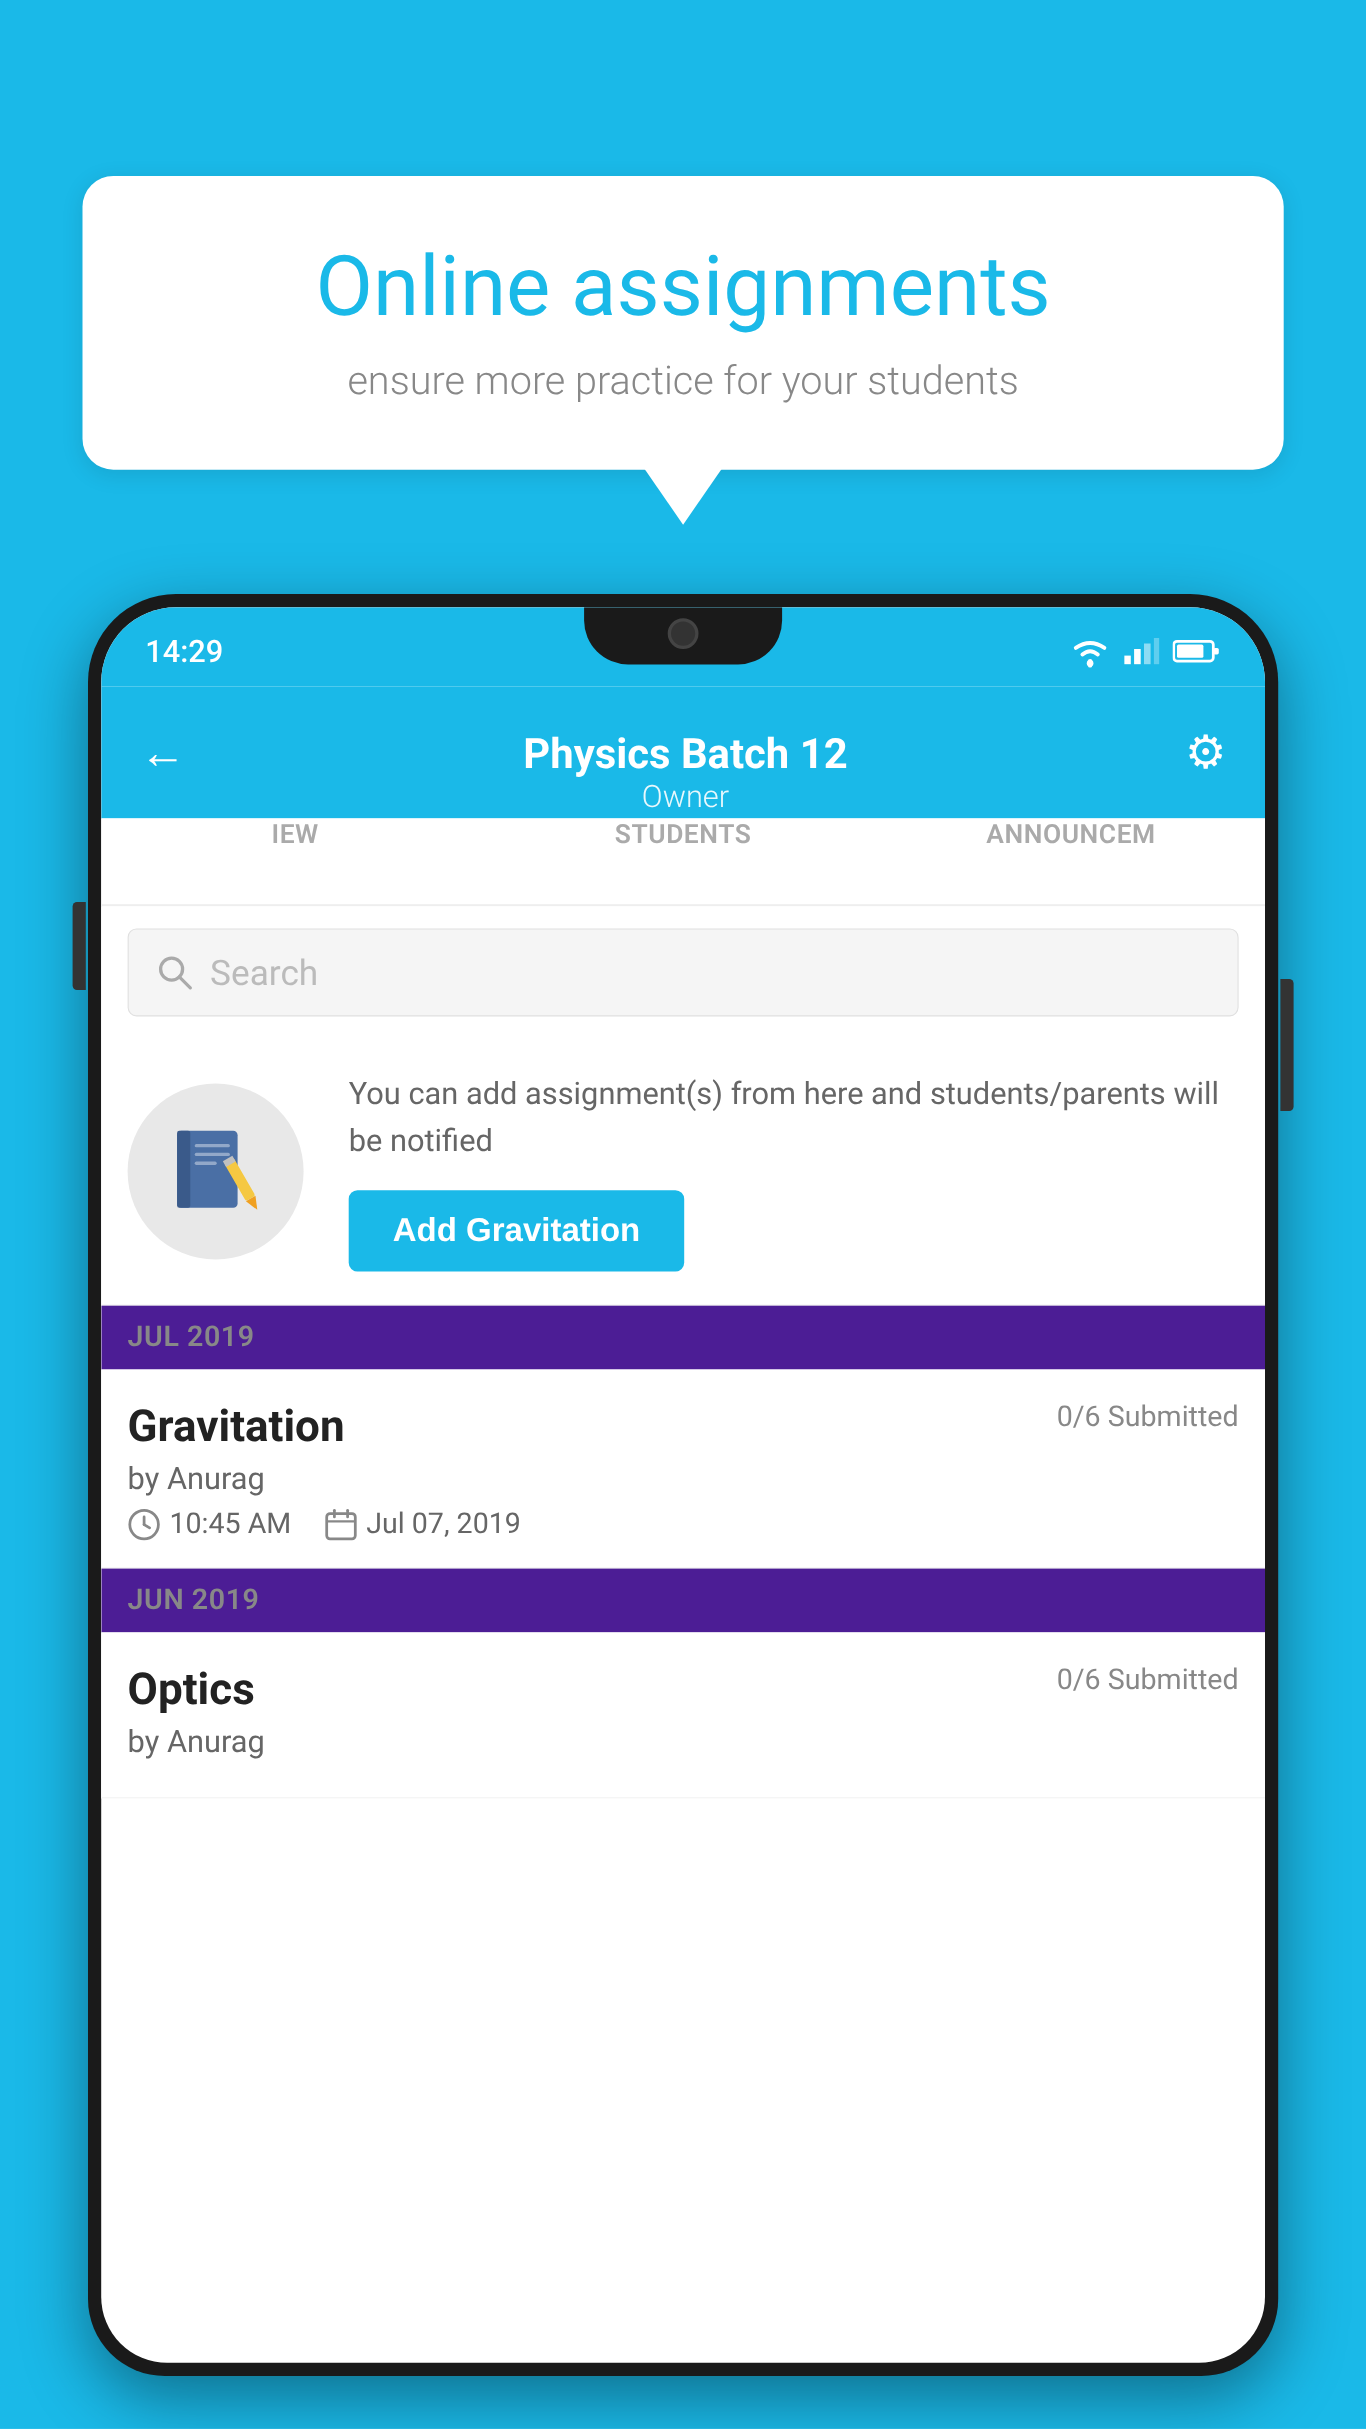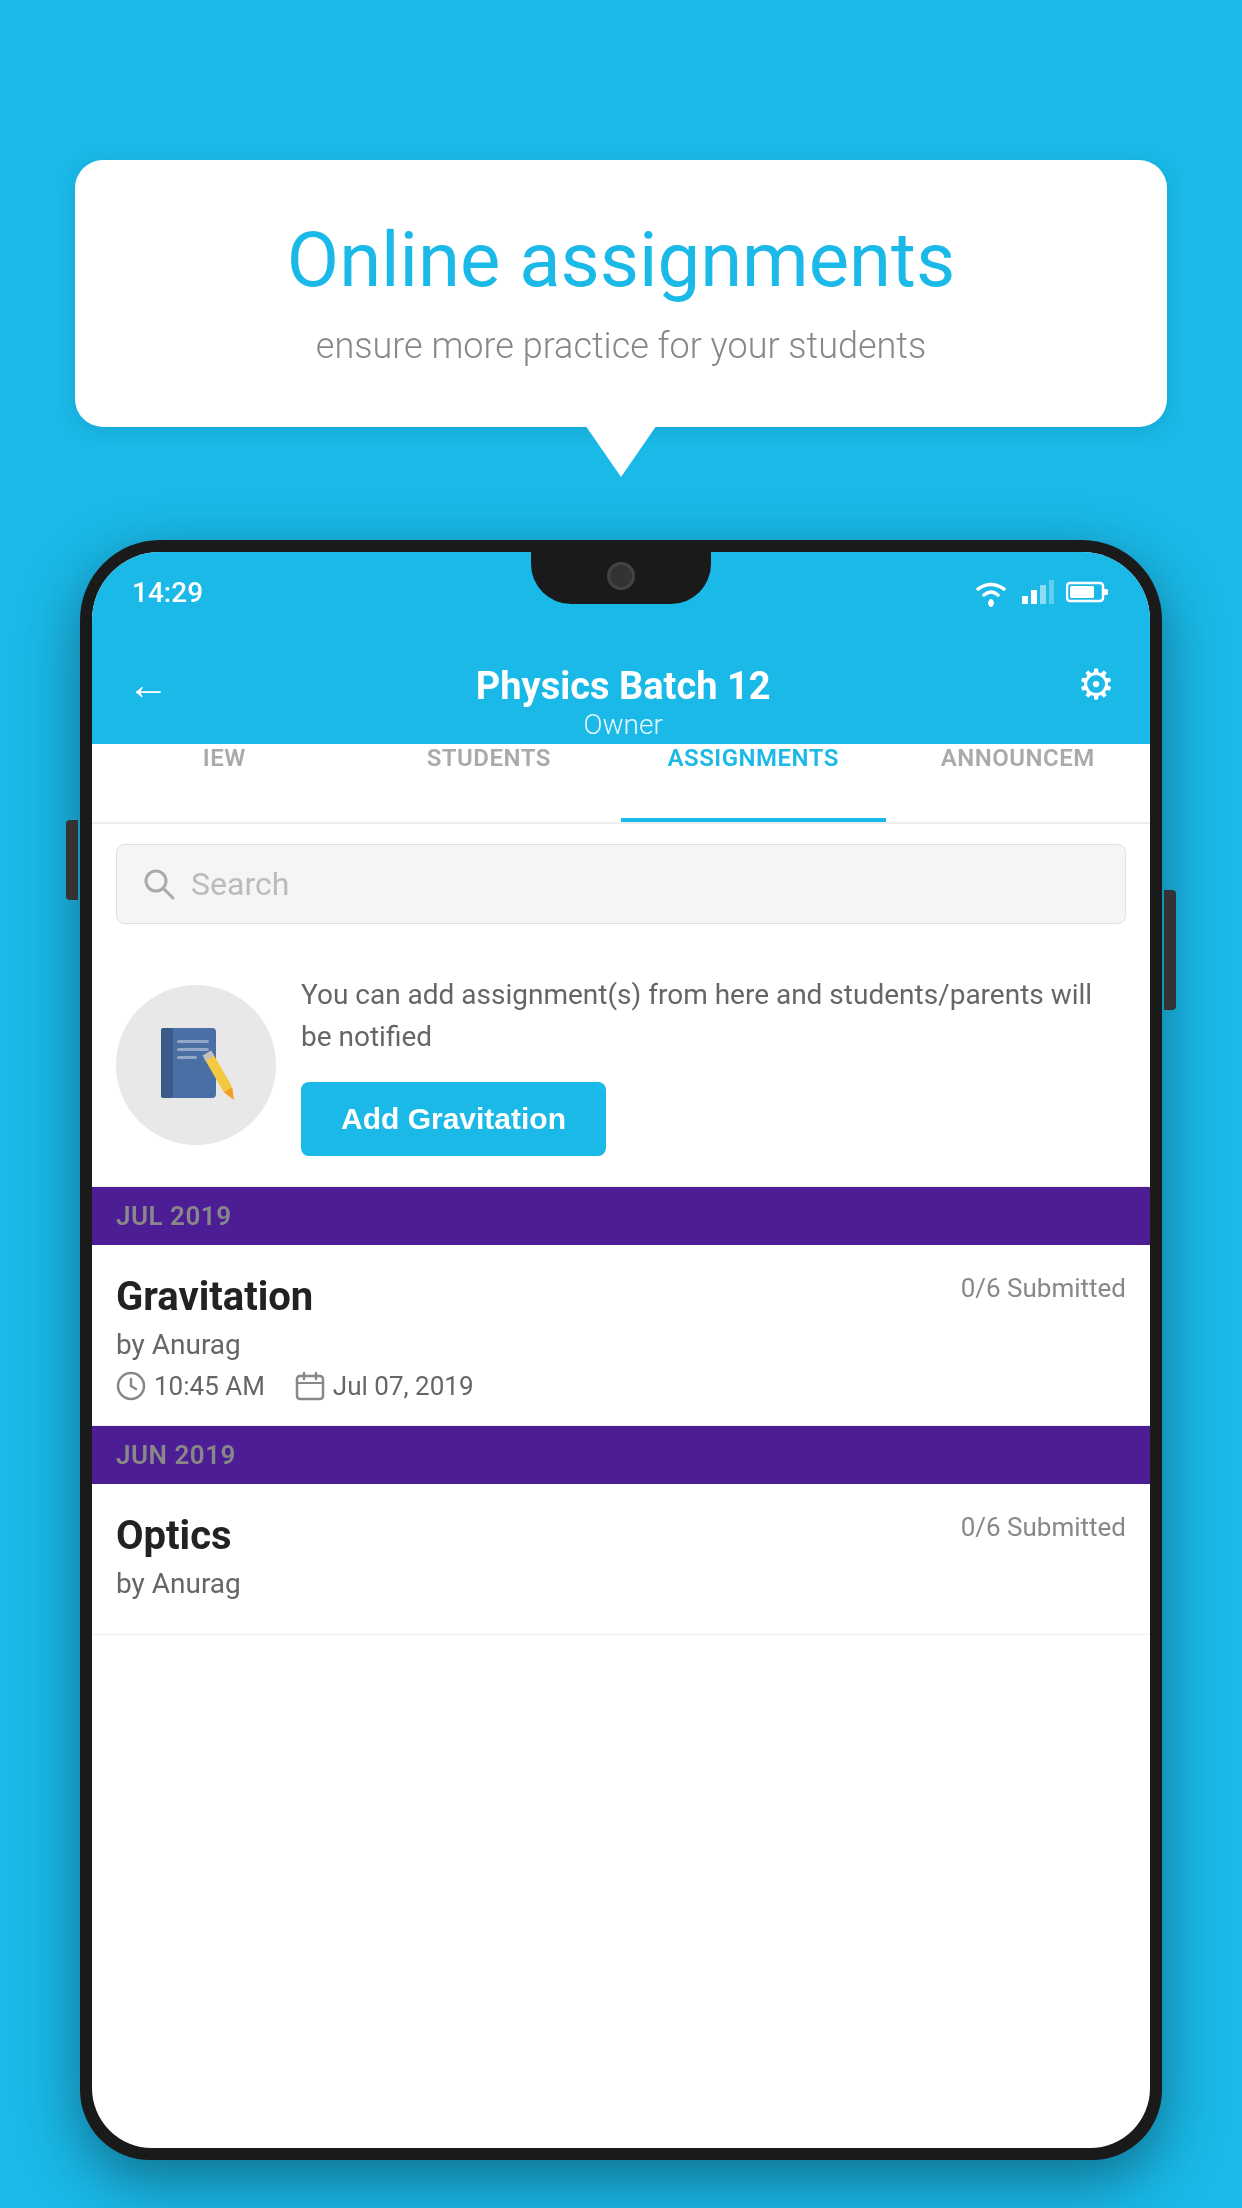--- a/index.html
+++ b/index.html
@@ -234,21 +234,21 @@
     .search-text {
       font-size: 32px;
       color: #bbb;
     }
 
     
     .promo-card {
       display: flex;
       align-items: center;
       padding: 30px 24px;
-      gap: 25px;
+      gap: 41px;
       background: white;
       border-bottom: 1px solid #eee;
     }
 
     .promo-icon-circle {
       width: 160px;
       height: 160px;
       border-radius: 50%;
       background: #e8e8e8;
       display: flex;
@@ -413,23 +413,20 @@
         </div>
         <span class="settings-icon">⚙</span>
       </div>
 
       <div class="tabs-bar">
         <div class="tab-item">
           <span>IEW</span>
         </div>
         <div class="tab-item">
           <span>STUDENTS</span>
-        </div>
-        <div class="tab-item active">
-          <span>ASSIGNMENTS</span>
         </div>
         <div class="tab-item">
           <span>ANNOUNCEM</span>
         </div>
       </div>
 
       <div class="content-area">
 
         <div class="search-bar-container">
           <div class="search-bar">

